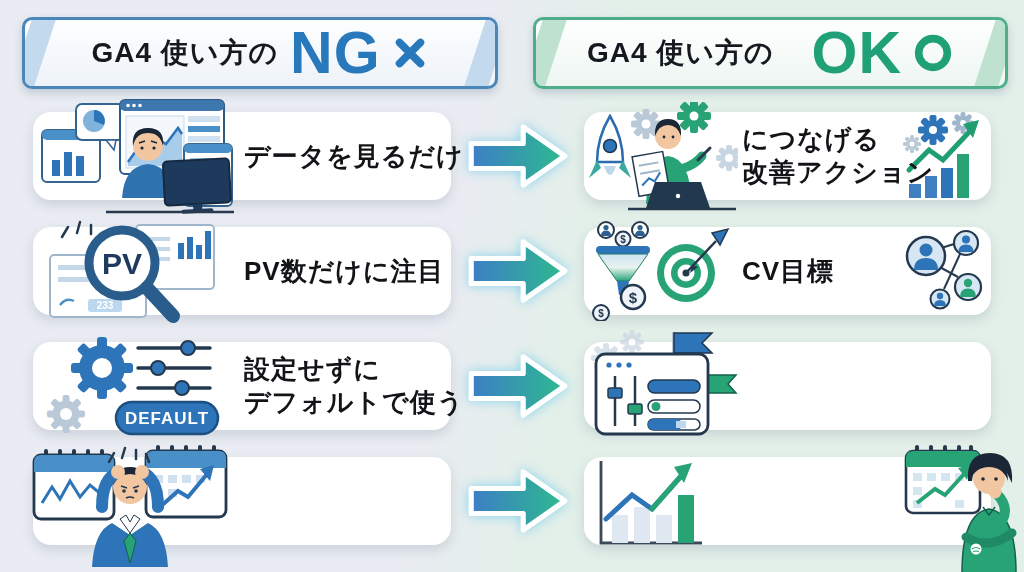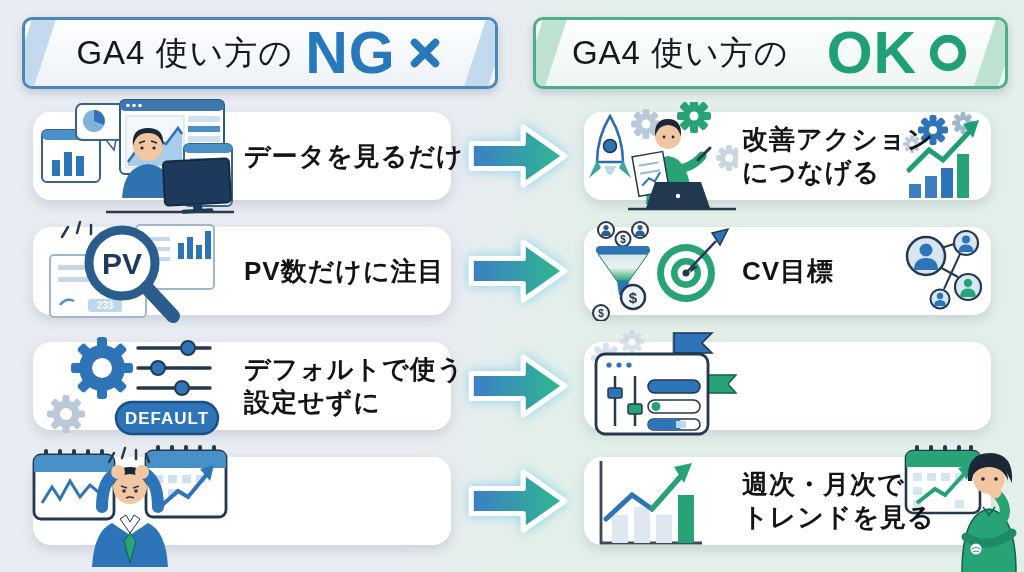--- a/index.html
+++ b/index.html
@@ -11,21 +11,21 @@
   
   .hdr{position:absolute;top:17px;height:66px;display:flex;align-items:center;justify-content:center;
     border-radius:10px;overflow:hidden;box-shadow:0 4px 8px rgba(90,110,140,.28);}
   .hdr.ng{left:22px;width:470px;border:3px solid #4a86b8;background:linear-gradient(180deg,#fdfeff,#eef3f9);}
   .hdr.ok{left:533px;width:469px;border:3px solid #4fae8a;background:linear-gradient(180deg,#fdfffe,#eef6f2);}
   .stripe{position:absolute;top:-12px;bottom:-12px;width:24px;transform:skewX(-18deg);}
   .hdr.ng .stripe.l{left:-4px;background:#c3daee;}
   .hdr.ng .stripe.r{right:-4px;background:#c3daee;}
   .hdr.ok .stripe.l{left:-4px;background:#bfe2d0;}
   .hdr.ok .stripe.r{right:-4px;background:#bfe2d0;}
-  .h-prefix{font-size:33px;font-weight:400;color:#15191f;letter-spacing:1px;}
+  .h-prefix{font-size:28px;font-weight:700;color:#15191f;letter-spacing:1px;}
   .h-label{font-size:59px;font-weight:800;margin-left:12px;letter-spacing:1px;}
   .hdr.ng .h-label{color:#2878bc;}
   .hdr.ok .h-label{color:#1fa076;margin-left:38px;}
   .h-mark{margin-left:10px;display:flex;align-items:center;}
   
   .row{position:absolute;left:0;width:1024px;height:88px;}
   .r1{top:112px}.r2{top:227px}.r3{top:342px}.r4{top:457px}
   .card{position:absolute;top:0;height:88px;background:#fff;border-radius:18px;
     box-shadow:0 5px 12px rgba(100,115,140,.22);}
   .card.ng{left:33px;width:418px;}
@@ -195,22 +195,22 @@
             <path d="M52 82 l8 -6 l5 4 l7 -8" stroke="#2d74b8" stroke-width="2" fill="none"></path>
           </g>
         <path d="M96 66 Q108 62 114 54" stroke="#27a376" stroke-width="9" stroke-linecap="round" fill="none"></path>
         <line x1="110" y1="58" x2="122" y2="46" stroke="#24384e" stroke-width="3" stroke-linecap="round"></line>
         <path d="M58 106 L122 106 L113 80 L67 80 Z" fill="#22384e"></path>
           <circle cx="90" cy="94" r="2.2" fill="#fff"></circle>
         <line x1="40" y1="107" x2="148" y2="107" stroke="#24384e" stroke-width="2.5"></line>
       </svg>
     </div>
     <div class="txt okt">
+      <span>につなげる</span>
       <span>改善アクション</span>
-      <span>につなげる</span>
     </div>
     <div class="illus" style="left:903px;top:0;width:86px;height:88px;z-index:2">
       <svg width="86" height="88" viewBox="0 0 86 88">
         <g transform="translate(30,18)" fill="#2d74b8">
             <rect x="-3.5" y="-15" width="7" height="30" rx="2"></rect>
             <rect x="-3.5" y="-15" width="7" height="30" rx="2" transform="rotate(45)"></rect>
             <rect x="-3.5" y="-15" width="7" height="30" rx="2" transform="rotate(90)"></rect>
             <rect x="-3.5" y="-15" width="7" height="30" rx="2" transform="rotate(135)"></rect>
             <circle r="9.5"></circle>
             <circle r="4" fill="#fff"></circle>
@@ -379,22 +379,22 @@
             <line x1="100" y1="56" x2="172" y2="56"></line>
         </g>
         <circle cx="150" cy="16" r="7" fill="#2d74b8" stroke="#24384e" stroke-width="2"></circle>
         <circle cx="120" cy="36" r="7" fill="#2d74b8" stroke="#24384e" stroke-width="2"></circle>
         <circle cx="144" cy="56" r="7" fill="#2d74b8" stroke="#24384e" stroke-width="2"></circle>
         <rect x="78" y="70" width="102" height="32" rx="16" fill="#2d74b8" stroke="#1d4f80" stroke-width="2.5"></rect>
         <text x="129" y="92" text-anchor="middle" font-size="17" font-weight="bold" letter-spacing="1" fill="#ffffff">DEFAULT</text>
       </svg>
     </div>
     <div class="txt ngt">
+      <span>設定せずに</span>
       <span>デフォルトで使う</span>
-      <span>設定せずに</span>
     </div>
 
     <svg class="arrow" viewBox="0 0 100 72">
       <path d="M5 24 H55 V8 L95 36 L55 64 V48 H5 Z" fill="url(#ag)" stroke="#fff" stroke-width="5" stroke-linejoin="round"></path>
     </svg>
 
     <div class="illus" style="left:588px;top:-14px;width:152px;height:112px;z-index:2">
       <svg width="152" height="112" viewBox="0 0 152 112">
         <g transform="translate(18,30)" fill="#c9d6e2" opacity=".7">
             <rect x="-3" y="-15" width="6" height="30" rx="2"></rect>
@@ -505,24 +505,20 @@
         <polyline points="9,4 9,86 110,86" fill="none" stroke="#3a4a5a" stroke-width="2.8"></polyline>
         <rect x="20" y="58" width="16" height="28" fill="#dfe8f1"></rect>
           <rect x="42" y="50" width="16" height="36" fill="#dfe8f1"></rect>
           <rect x="64" y="58" width="16" height="28" fill="#dfe8f1"></rect>
           <rect x="86" y="38" width="16" height="48" fill="#27a376"></rect>
         <polyline points="14,62 40,38 60,52 90,18" fill="none" stroke="#2d74b8" stroke-width="5" stroke-linecap="round"></polyline>
         <polyline points="60,52 90,18" fill="none" stroke="#27a376" stroke-width="5" stroke-linecap="round"></polyline>
         <polygon points="82,10 100,6 92,26" fill="#27a376"></polygon>
       </svg>
     </div>
-    <div class="txt okt">
-      <span>週次・月次で</span>
-      <span>トレンドを見る</span>
-    </div>
     <div class="illus" style="left:903px;top:-12px;width:80px;height:72px;z-index:2">
       <svg width="80" height="72" viewBox="0 0 80 72">
         <g fill="#24384e">
             <rect x="12" y="0" width="4" height="9" rx="2"></rect>
             <rect x="26" y="0" width="4" height="9" rx="2"></rect>
             <rect x="40" y="0" width="4" height="9" rx="2"></rect>
             <rect x="54" y="0" width="4" height="9" rx="2"></rect>
             <rect x="66" y="0" width="4" height="9" rx="2"></rect>
           </g>
         <rect x="3" y="6" width="74" height="62" rx="7" fill="#fff" stroke="#24384e" stroke-width="2.6"></rect>

